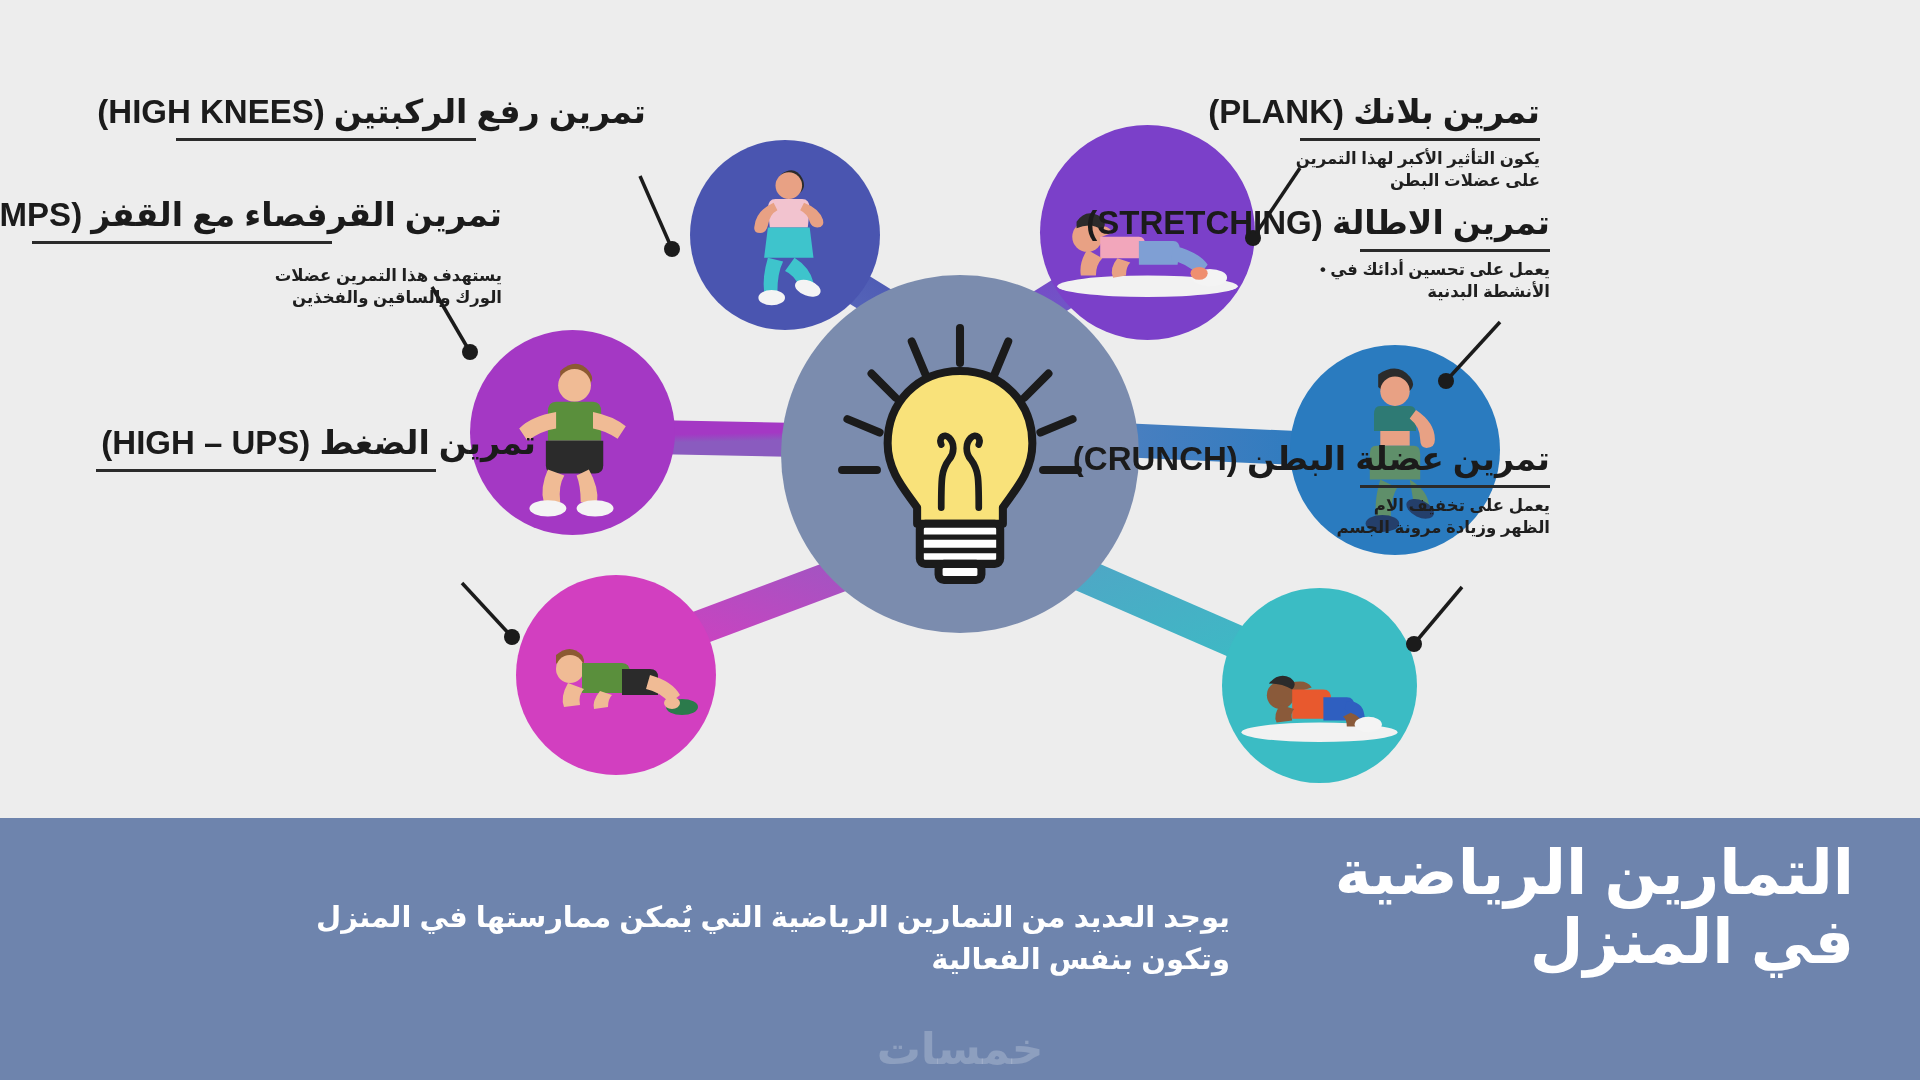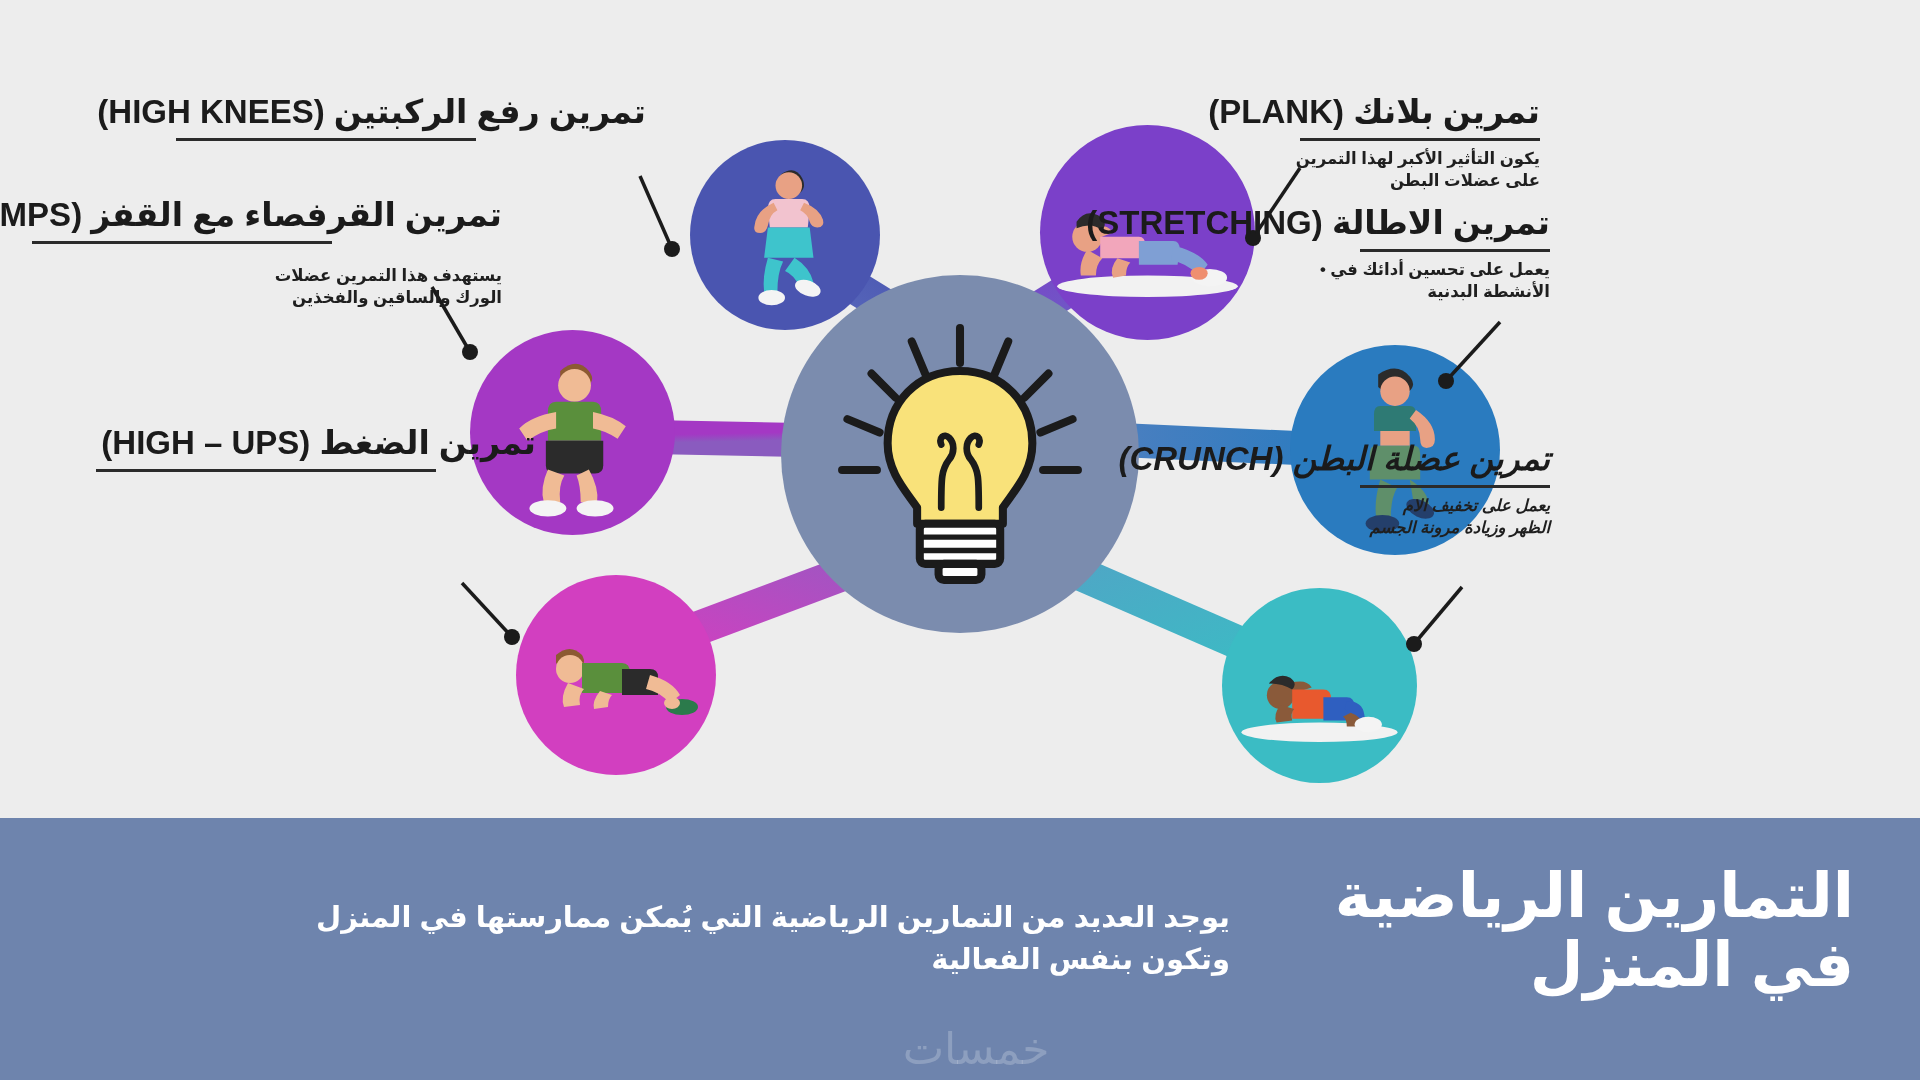--- a/index.html
+++ b/index.html
@@ -47,35 +47,34 @@
   .label.rightcol { text-align:right; }
   .label.leftcol  { text-align:right; }
 
   
   .banner {
     position:absolute; left:0; top:818px; width:1920px; height:262px;
     background:#6e84ad; z-index:7;
     display:flex; align-items:center; justify-content:flex-start;
   }
   .banner .headline {
-    position:absolute; right:66px; top:43px;
+    position:absolute; right:66px; top:20px;
     color:#ffffff; font-size:62px; font-weight:bold;
     line-height:1.12; text-align:right; white-space:pre-line;
   }
   .banner .sub {
     position:absolute; right:690px; top:78px; width:1000px;
     color:#ffffff; font-size:29px; font-weight:bold;
     line-height:1.45; text-align:right;
   }
   .watermark {
     position:absolute; left:50%; transform:translateX(-50%);
     bottom:6px; z-index:8;
-    font-size:44px; font-weight:normal; letter-spacing:2px;
+    font-size:44px; font-weight:bold; letter-spacing:2px;
     color:rgba(255,255,255,0.22);
-    margin-left:16px;
   }
 </style>
 </head>
 <body>
 
 <div id="infographic">
 
   <svg class="wires" viewBox="0 0 1920 820">
     <defs>
       <linearGradient id="g-hk" x1="0" y1="1" x2="1" y2="0">
@@ -291,21 +290,21 @@
 على عضلات البطن</div>
   </div>
 
   <div class="label rightcol" style="left:1130px; top:204px; width:420px;">
     <div class="title" style="text-align:left;">تمرين الاطالة (STRETCHING)</div>
     <div class="rule" style="width:190px; margin-left:auto; margin-right:0;"></div>
     <div class="desc" style="white-space:pre-line;">يعمل على تحسين أدائك في •
 الأنشطة البدنية</div>
   </div>
 
-  <div class="label rightcol" style="left:1110px; top:440px; width:440px;font-style:italic;">
+  <div class="label rightcol" style="left:1110px; top:440px; width:440px;">
     <div class="title" style="text-align:right;">تمرين عضلة البطن (CRUNCH)</div>
     <div class="rule" style="width:190px; margin-left:auto; margin-right:0;"></div>
     <div class="desc" style="white-space:pre-line;">يعمل على تخفيف الام
 الظهر وزيادة مرونة الجسم</div>
   </div>
 
   <div class="banner">
     <div class="headline">التمارين الرياضية
 في المنزل</div>
     <div class="sub">يوجد العديد من التمارين الرياضية التي يُمكن ممارستها في المنزل وتكون بنفس الفعالية</div>

